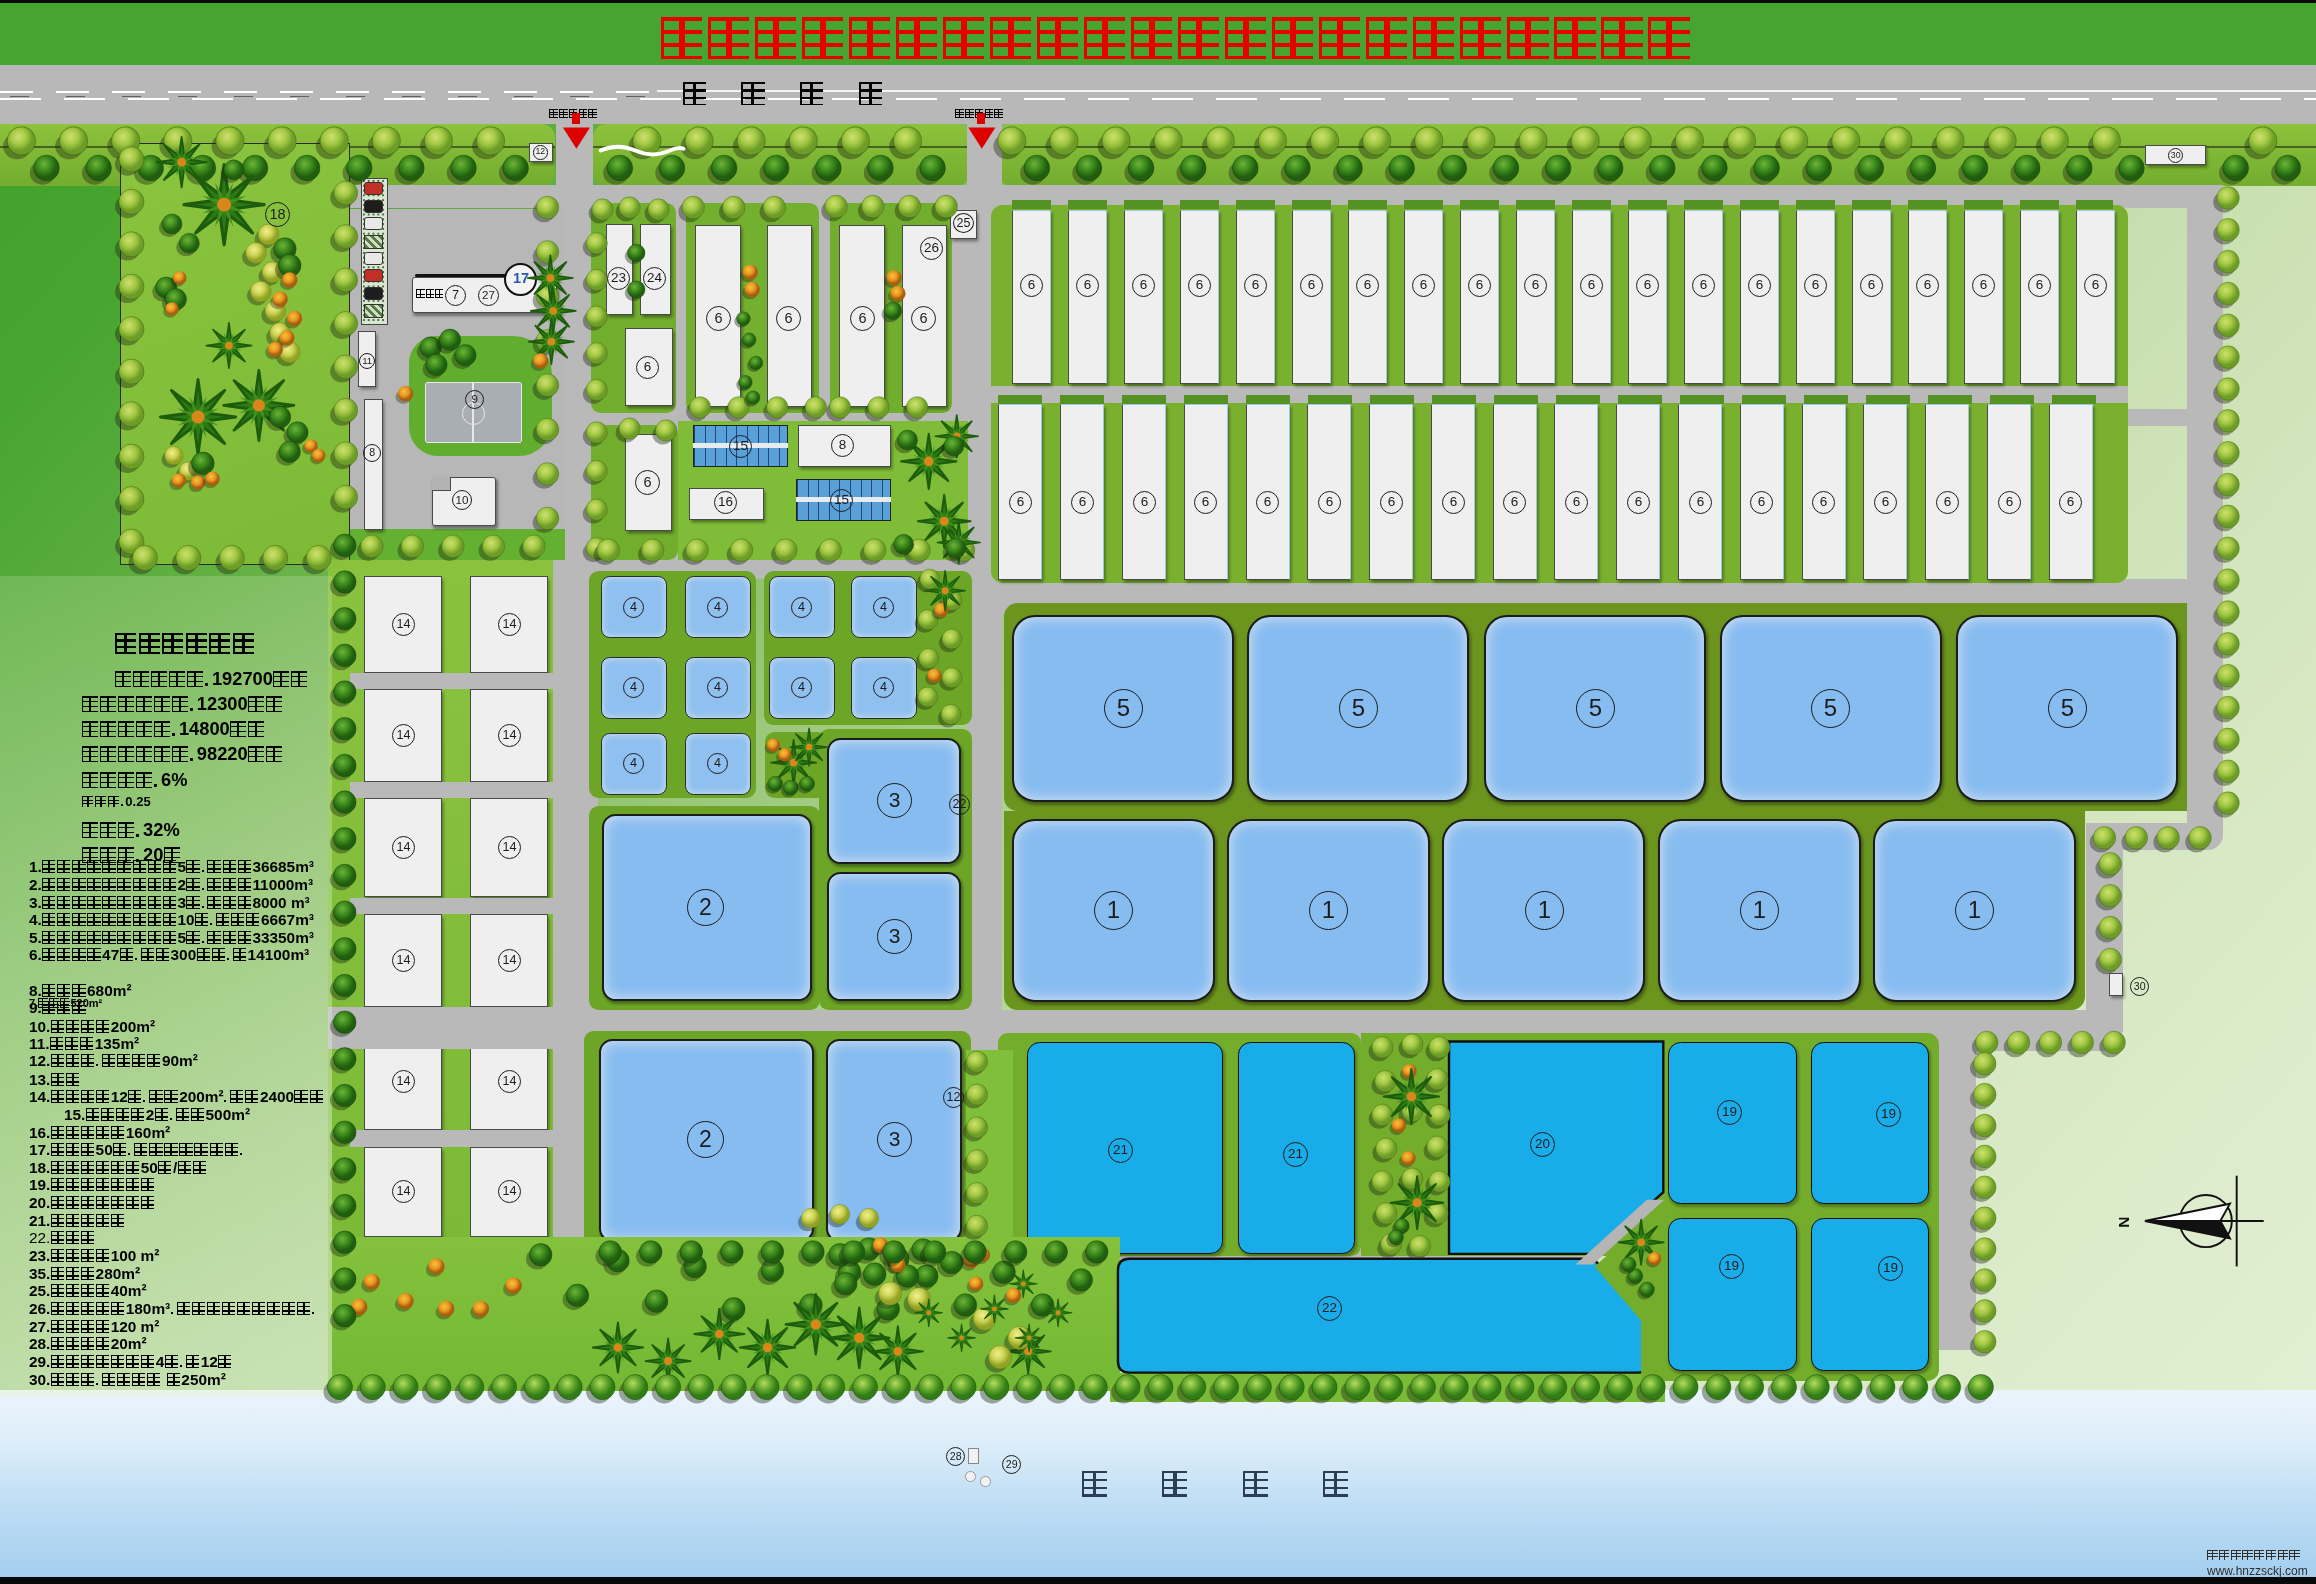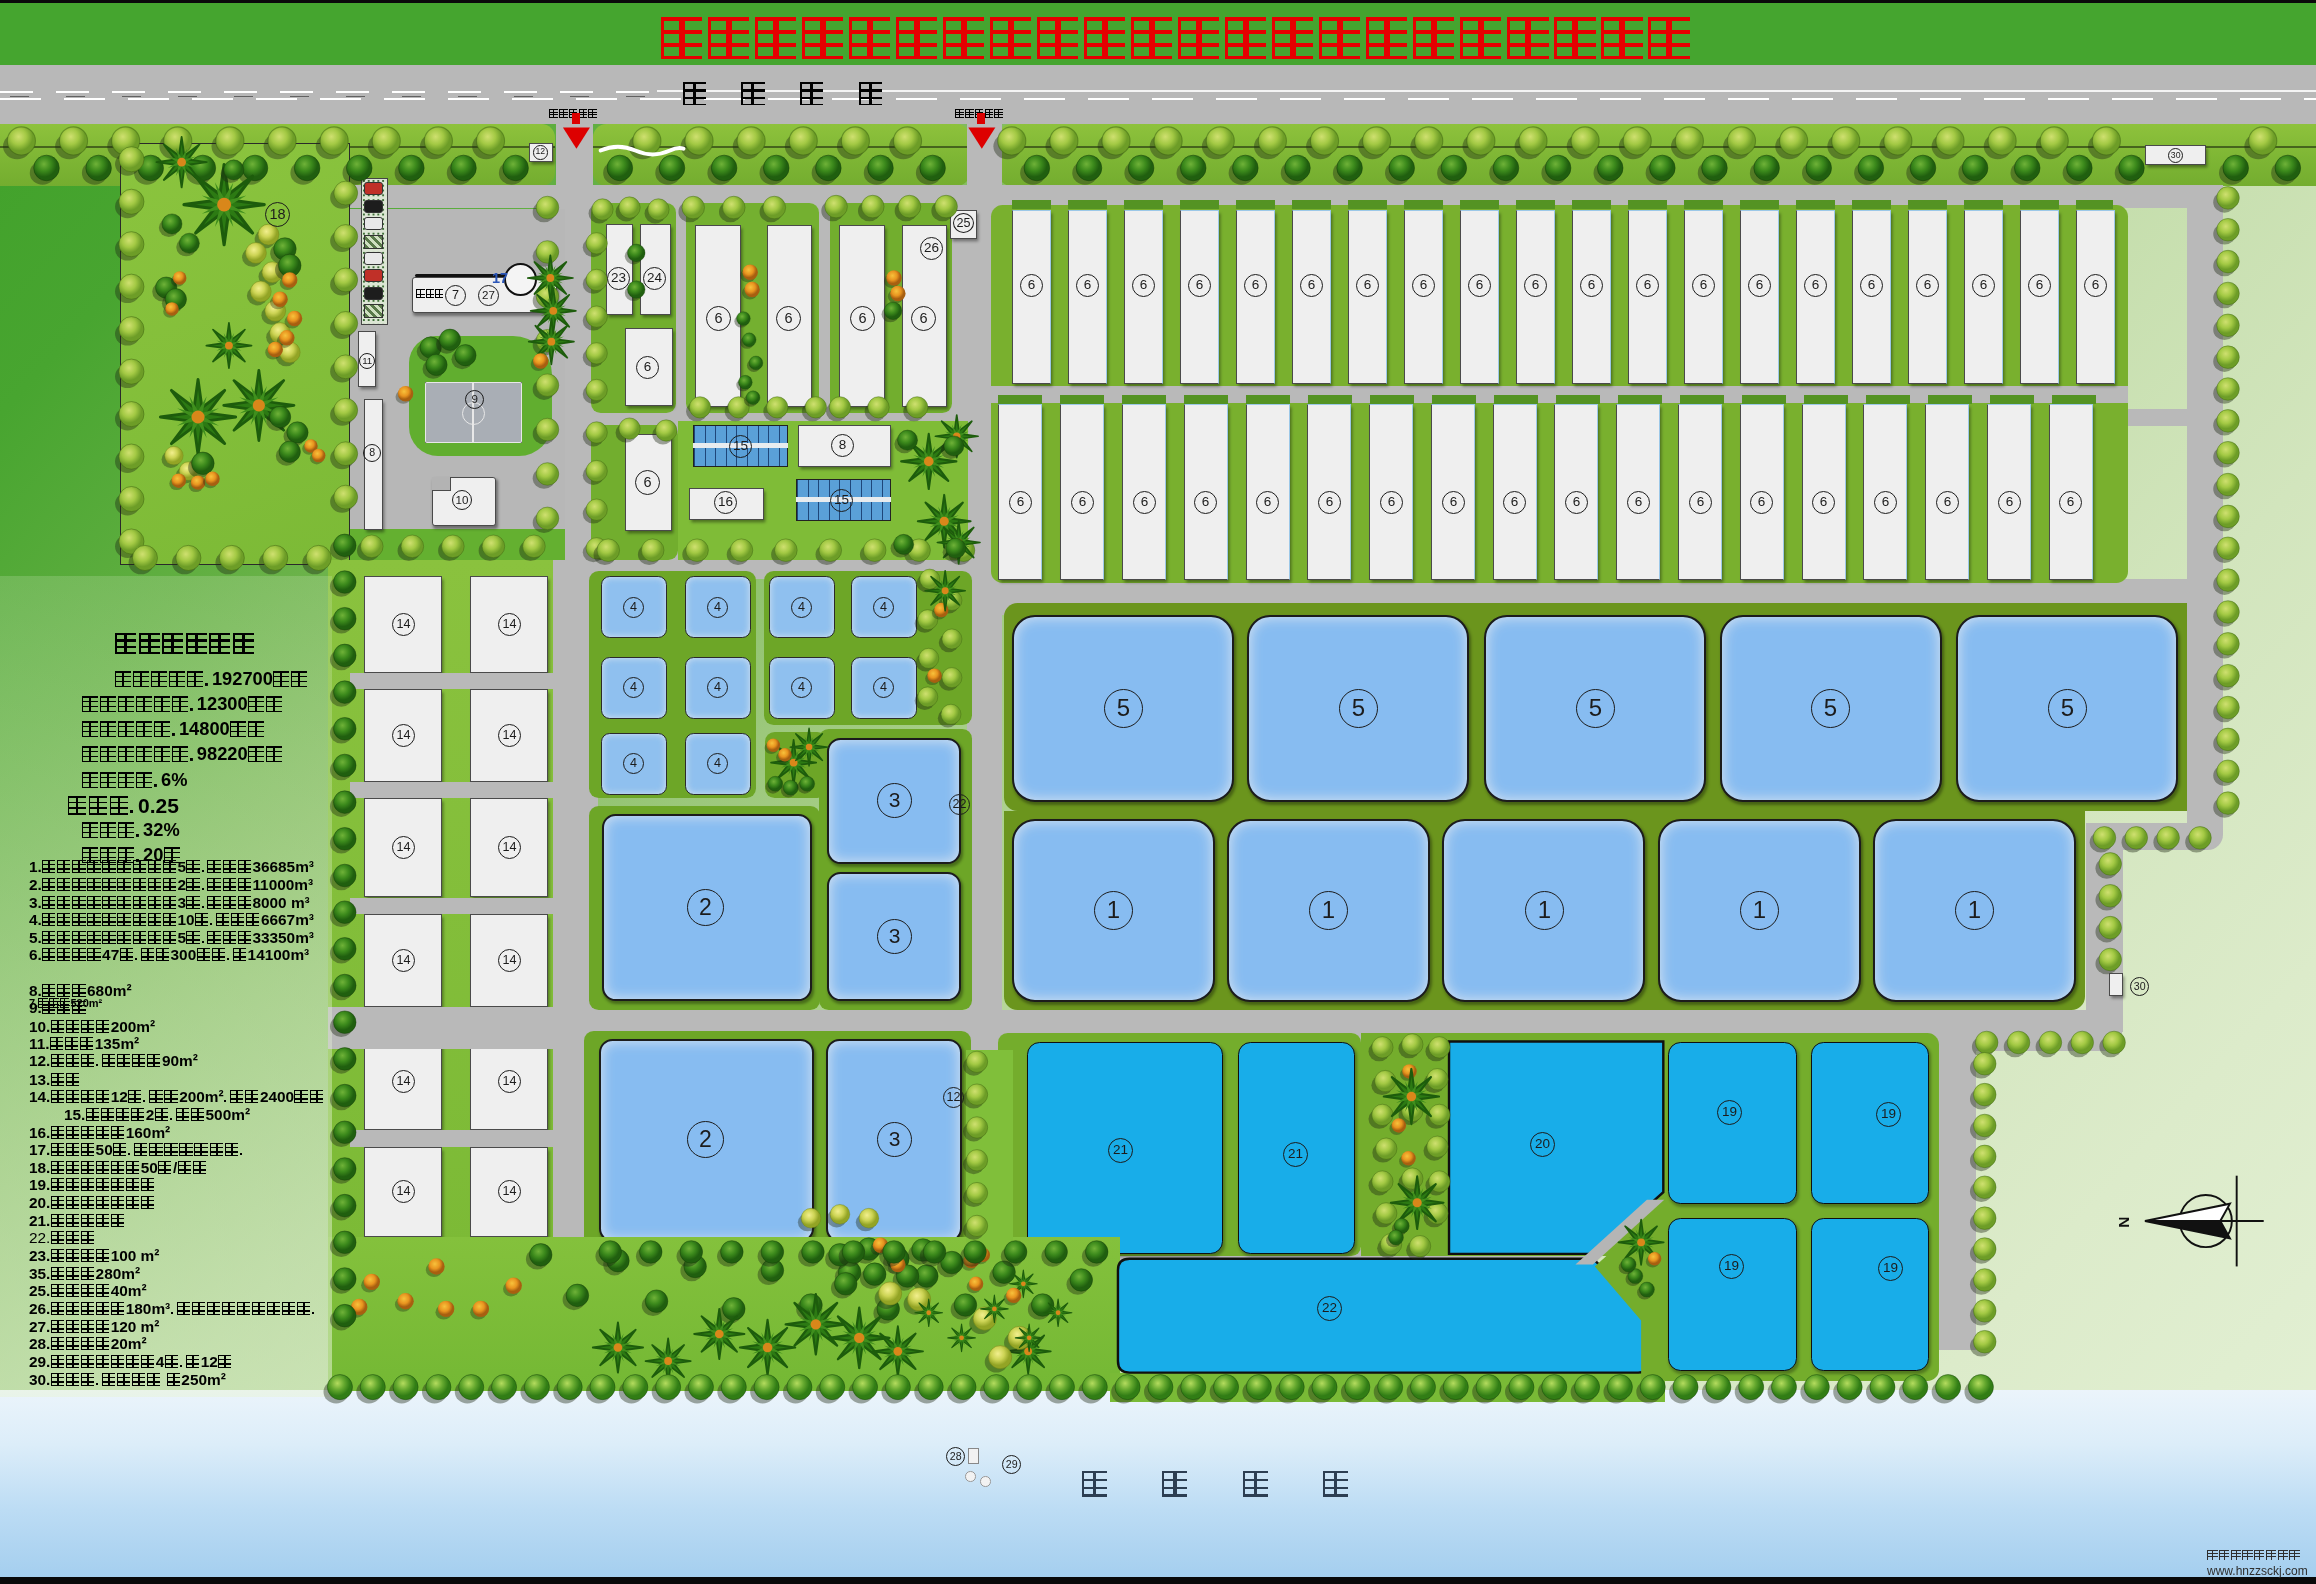--- a/index.html
+++ b/index.html
@@ -758,21 +758,21 @@
 <div class="lab" style="left:498px;top:949px;width:23px;height:23px;font-size:12.6px;line-height:20px;">14</div>
 <div class="lab" style="left:392px;top:1070px;width:23px;height:23px;font-size:12.6px;line-height:20px;">14</div>
 <div class="lab" style="left:498px;top:1070px;width:23px;height:23px;font-size:12.6px;line-height:20px;">14</div>
 <div class="lab" style="left:392px;top:1180px;width:23px;height:23px;font-size:12.6px;line-height:20px;">14</div>
 <div class="lab" style="left:498px;top:1180px;width:23px;height:23px;font-size:12.6px;line-height:20px;">14</div>
 <div class="lab" style="left:265px;top:202px;width:25px;height:25px;font-size:14.5px;line-height:22px;">18</div>
 <div class="lab" style="left:533px;top:145px;width:14.5px;height:14.5px;font-size:8.7px;line-height:11.6px;">12</div>
 <div class="lab" style="left:2168px;top:148px;width:15.4px;height:15.4px;font-size:8.7px;line-height:12.6px;">30</div>
 <div class="lab" style="left:445px;top:285px;width:21px;height:21px;font-size:12.6px;line-height:18.3px;">7</div>
 <div class="lab" style="left:478px;top:285px;width:21px;height:21px;font-size:11.6px;line-height:18.3px;">27</div>
-<div class="txt" style="left:492px;top:270px;font-size:14.5px;font-weight:bold;color:#2b56b8;">17</div>
+<div class="txt" style="left:513px;top:270px;font-size:14.5px;font-weight:bold;color:#2b56b8;">17</div>
 <div class="lab" style="left:359px;top:353px;width:16.4px;height:16.4px;font-size:9.7px;line-height:13.5px;">11</div>
 <div class="lab" style="left:465px;top:390px;width:19.3px;height:19.3px;font-size:11.6px;line-height:16.4px;">9</div>
 <div class="lab" style="left:363px;top:444px;width:18.3px;height:18.3px;font-size:10.6px;line-height:15.4px;">8</div>
 <div class="lab" style="left:452px;top:490px;width:20px;height:20px;font-size:11.6px;line-height:17.4px;">10</div>
 <div class="lab" style="left:607px;top:267px;width:23px;height:23px;font-size:13.5px;line-height:20px;">23</div>
 <div class="lab" style="left:643px;top:267px;width:23px;height:23px;font-size:13.5px;line-height:20px;">24</div>
 <div class="lab" style="left:636px;top:356px;width:23px;height:23px;font-size:13.5px;line-height:20px;">6</div>
 <div class="lab" style="left:706px;top:306px;width:25px;height:25px;font-size:14.5px;line-height:22px;">6</div>
 <div class="lab" style="left:776px;top:306px;width:25px;height:25px;font-size:14.5px;line-height:22px;">6</div>
 <div class="lab" style="left:850px;top:306px;width:25px;height:25px;font-size:14.5px;line-height:22px;">6</div>
@@ -863,21 +863,21 @@
 <div class="lab" style="left:1002px;top:1455px;width:19.3px;height:19.3px;font-size:10.6px;line-height:16.4px;">29</div>
 <div style="left:968px;top:1448px;width:10.6px;height:16.4px;background:#f2f2f2;border:1px solid #888;"></div>
 <div style="left:965px;top:1471px;width:10.6px;height:10.6px;background:#f2f2f2;border:1px solid #999;border-radius:50%;"></div>
 <div style="left:980px;top:1476px;width:10.6px;height:10.6px;background:#f2f2f2;border:1px solid #999;border-radius:50%;"></div>
 <div class="txt" style="left:115px;top:630px;font-size:24px;font-weight:bold;"><i class="z"></i><i class="z"></i><i class="z"></i><i class="z"></i><i class="z"></i><i class="z"></i></div>
 <div class="txt" style="left:82px;top:668px;font-size:18.3px;font-weight:bold;padding-left:33px;"><i class="z"></i><i class="z"></i><i class="z"></i><i class="z"></i><i class="z"></i><i class="zp"></i><b>192700</b><i class="z"></i><i class="z"></i></div>
 <div class="txt" style="left:82px;top:693px;font-size:18.3px;font-weight:bold;"><i class="z"></i><i class="z"></i><i class="z"></i><i class="z"></i><i class="z"></i><i class="z"></i><i class="zp"></i><b>12300</b><i class="z"></i><i class="z"></i></div>
 <div class="txt" style="left:82px;top:718px;font-size:18.3px;font-weight:bold;"><i class="z"></i><i class="z"></i><i class="z"></i><i class="z"></i><i class="z"></i><i class="zp"></i><b>14800</b><i class="z"></i><i class="z"></i></div>
 <div class="txt" style="left:82px;top:743px;font-size:18.3px;font-weight:bold;"><i class="z"></i><i class="z"></i><i class="z"></i><i class="z"></i><i class="z"></i><i class="z"></i><i class="zp"></i><b>98220</b><i class="z"></i><i class="z"></i></div>
 <div class="txt" style="left:82px;top:769px;font-size:18.3px;font-weight:bold;"><i class="z"></i><i class="z"></i><i class="z"></i><i class="z"></i><i class="zp"></i><b>6%</b></div>
-<div class="txt" style="left:68px;top:794px;font-size:21px;font-weight:bold;"><i class="z"></i><i class="z"></i><i class="z"></i><i class="zp"></i><b>0.25</b></div>
+<div class="txt" style="left:82px;top:794px;font-size:13px;font-weight:bold;"><i class="z"></i><i class="z"></i><i class="z"></i><i class="zp"></i><b>0.25</b></div>
 <div class="txt" style="left:82px;top:819px;font-size:18.3px;font-weight:bold;"><i class="z"></i><i class="z"></i><i class="z"></i><i class="zp"></i><b>32%</b></div>
 <div class="txt" style="left:82px;top:844px;font-size:18.3px;font-weight:bold;"><i class="z"></i><i class="z"></i><i class="z"></i><i class="zp"></i><b>20</b><i class="z"></i></div>
 <div class="txt" style="left:29px;top:858px;font-size:15.4px;font-weight:bold;"><b>1.</b><i class="z"></i><i class="z"></i><i class="z"></i><i class="z"></i><i class="z"></i><i class="z"></i><i class="z"></i><i class="z"></i><i class="z"></i><b>5</b><i class="z"></i><i class="zp"></i><i class="z"></i><i class="z"></i><i class="z"></i><b>36685m³</b></div>
 <div class="txt" style="left:29px;top:876px;font-size:15.4px;font-weight:bold;"><b>2.</b><i class="z"></i><i class="z"></i><i class="z"></i><i class="z"></i><i class="z"></i><i class="z"></i><i class="z"></i><i class="z"></i><i class="z"></i><b>2</b><i class="z"></i><i class="zp"></i><i class="z"></i><i class="z"></i><i class="z"></i><b>11000m³</b></div>
 <div class="txt" style="left:29px;top:894px;font-size:15.4px;font-weight:bold;"><b>3.</b><i class="z"></i><i class="z"></i><i class="z"></i><i class="z"></i><i class="z"></i><i class="z"></i><i class="z"></i><i class="z"></i><i class="z"></i><b>3</b><i class="z"></i><i class="zp"></i><i class="z"></i><i class="z"></i><i class="z"></i><b>8000 m³</b></div>
 <div class="txt" style="left:29px;top:911px;font-size:15.4px;font-weight:bold;"><b>4.</b><i class="z"></i><i class="z"></i><i class="z"></i><i class="z"></i><i class="z"></i><i class="z"></i><i class="z"></i><i class="z"></i><i class="z"></i><b>10</b><i class="z"></i><i class="zp"></i><i class="z"></i><i class="z"></i><i class="z"></i><b>6667m³</b></div>
 <div class="txt" style="left:29px;top:929px;font-size:15.4px;font-weight:bold;"><b>5.</b><i class="z"></i><i class="z"></i><i class="z"></i><i class="z"></i><i class="z"></i><i class="z"></i><i class="z"></i><i class="z"></i><i class="z"></i><b>5</b><i class="z"></i><i class="zp"></i><i class="z"></i><i class="z"></i><i class="z"></i><b>33350m³</b></div>
 <div class="txt" style="left:29px;top:946px;font-size:15.4px;font-weight:bold;"><b>6.</b><i class="z"></i><i class="z"></i><i class="z"></i><i class="z"></i><b>47</b><i class="z"></i><i class="zp"></i><i class="z"></i><i class="z"></i><b>300</b><i class="z"></i><i class="z"></i><i class="zp"></i><i class="z"></i><b>14100m³</b></div>
 <div class="txt" style="left:29px;top:965px;font-size:11px;font-weight:bold;margin-top:32px;"><b>7.</b><i class="z"></i><i class="z"></i><i class="z"></i><b>520m²</b></div>
 <div class="txt" style="left:29px;top:982px;font-size:15.4px;font-weight:bold;"><b>8.</b><i class="z"></i><i class="z"></i><i class="z"></i><b>680m²</b></div>

